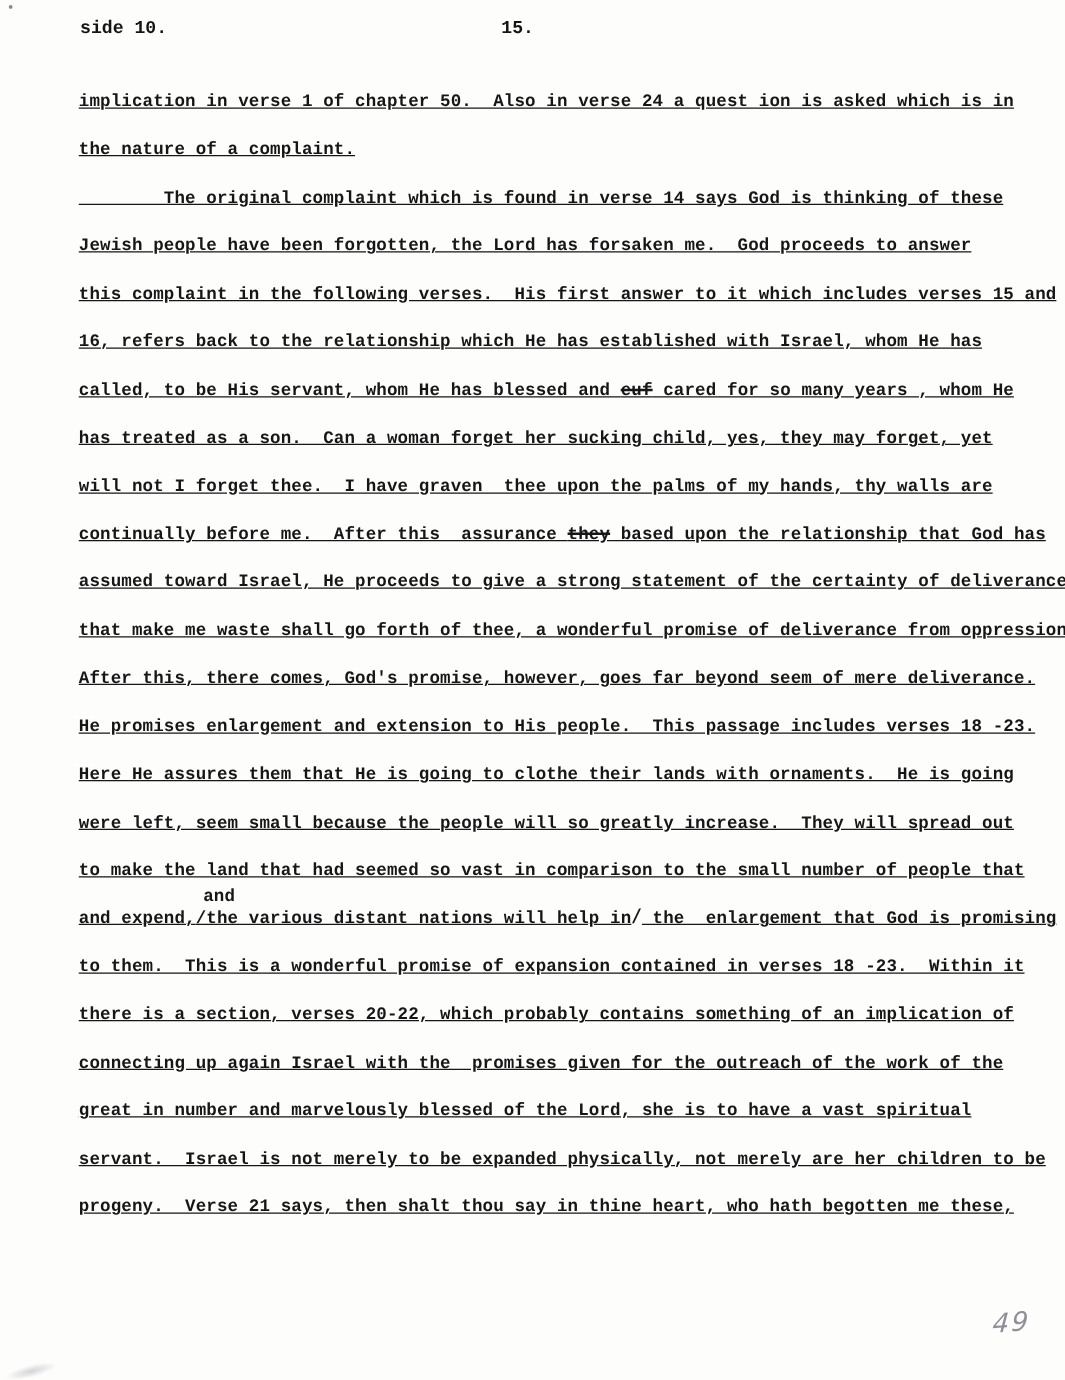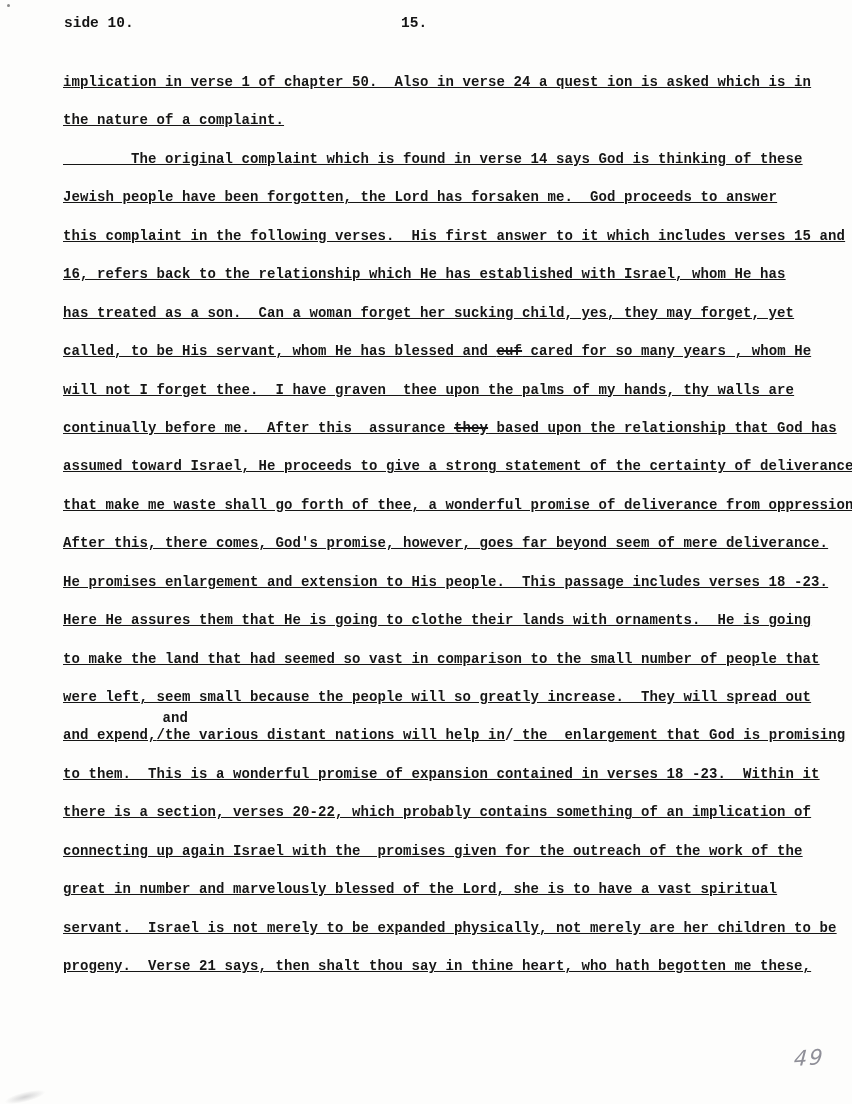--- a/index.html
+++ b/index.html
@@ -88,31 +88,31 @@
     <span class="header-page">15.</span>
   </div>
 
   <div class="doc-body">
       <div class="line"><span class="seg">implication in verse 1 of chapter 50.  Also in verse 24 a quest ion is asked which is in</span></div>
       <div class="line"><span class="seg">the nature of a complaint.</span></div>
       <div class="line"><span class="seg">        The original complaint which is found in verse 14 says God is thinking of these</span></div>
       <div class="line"><span class="seg">Jewish people have been forgotten, the Lord has forsaken me.  God proceeds to answer</span></div>
       <div class="line"><span class="seg">this complaint in the following verses.  His first answer to it which includes verses 15 and</span></div>
       <div class="line"><span class="seg">16, refers back to the relationship which He has established with Israel, whom He has</span></div>
+      <div class="line"><span class="seg">called, to be His servant, whom He has blessed and </span><span class="seg seg-strike">euf</span><span class="seg"> cared for so many years , whom He</span></div>
       <div class="line"><span class="seg">has treated as a son.  Can a woman forget her sucking child, yes, they may forget, yet</span></div>
-      <div class="line"><span class="seg">called, to be His servant, whom He has blessed and </span><span class="seg seg-strike">euf</span><span class="seg"> cared for so many years , whom He</span></div>
       <div class="line"><span class="seg">will not I forget thee.  I have graven  thee upon the palms of my hands, thy walls are</span></div>
       <div class="line"><span class="seg">continually before me.  After this  assurance </span><span class="seg seg-strike">they</span><span class="seg"> based upon the relationship that God has</span></div>
       <div class="line"><span class="seg">assumed toward Israel, He proceeds to give a strong statement of the certainty of deliverance</span></div>
       <div class="line"><span class="seg">that make me waste shall go forth of thee, a wonderful promise of deliverance from oppression.</span></div>
       <div class="line"><span class="seg">After this, there comes, God's promise, however, goes far beyond seem of mere deliverance.</span></div>
       <div class="line"><span class="seg">He promises enlargement and extension to His people.  This passage includes verses 18 -23.</span></div>
       <div class="line"><span class="seg">Here He assures them that He is going to clothe their lands with ornaments.  He is going</span></div>
+      <div class="line"><span class="seg">were left, seem small because the people will so greatly increase.  They will spread out</span></div>
       <div class="line"><span class="seg">to make the land that had seemed so vast in comparison to the small number of people that</span></div>
-      <div class="line"><span class="seg">were left, seem small because the people will so greatly increase.  They will spread out</span></div>
       <div class="line"><span class="seg">and expend,</span><span class="seg seg-insert-above">and</span><span class="seg">/the various distant nations will help in</span><span class="seg seg-overstrike-slash">/</span><span class="seg"> the  enlargement that God is promising</span></div>
       <div class="line"><span class="seg">to them.  This is a wonderful promise of expansion contained in verses 18 -23.  Within it</span></div>
       <div class="line"><span class="seg">there is a section, verses 20-22, which probably contains something of an implication of</span></div>
       <div class="line"><span class="seg">connecting up again Israel with the  promises given for the outreach of the work of the</span></div>
       <div class="line"><span class="seg">great in number and marvelously blessed of the Lord, she is to have a vast spiritual</span></div>
       <div class="line"><span class="seg">servant.  Israel is not merely to be expanded physically, not merely are her children to be</span></div>
       <div class="line"><span class="seg">progeny.  Verse 21 says, then shalt thou say in thine heart, who hath begotten me these,</span></div>
     </div>
 
   <span class="handwritten-number">49</span>

